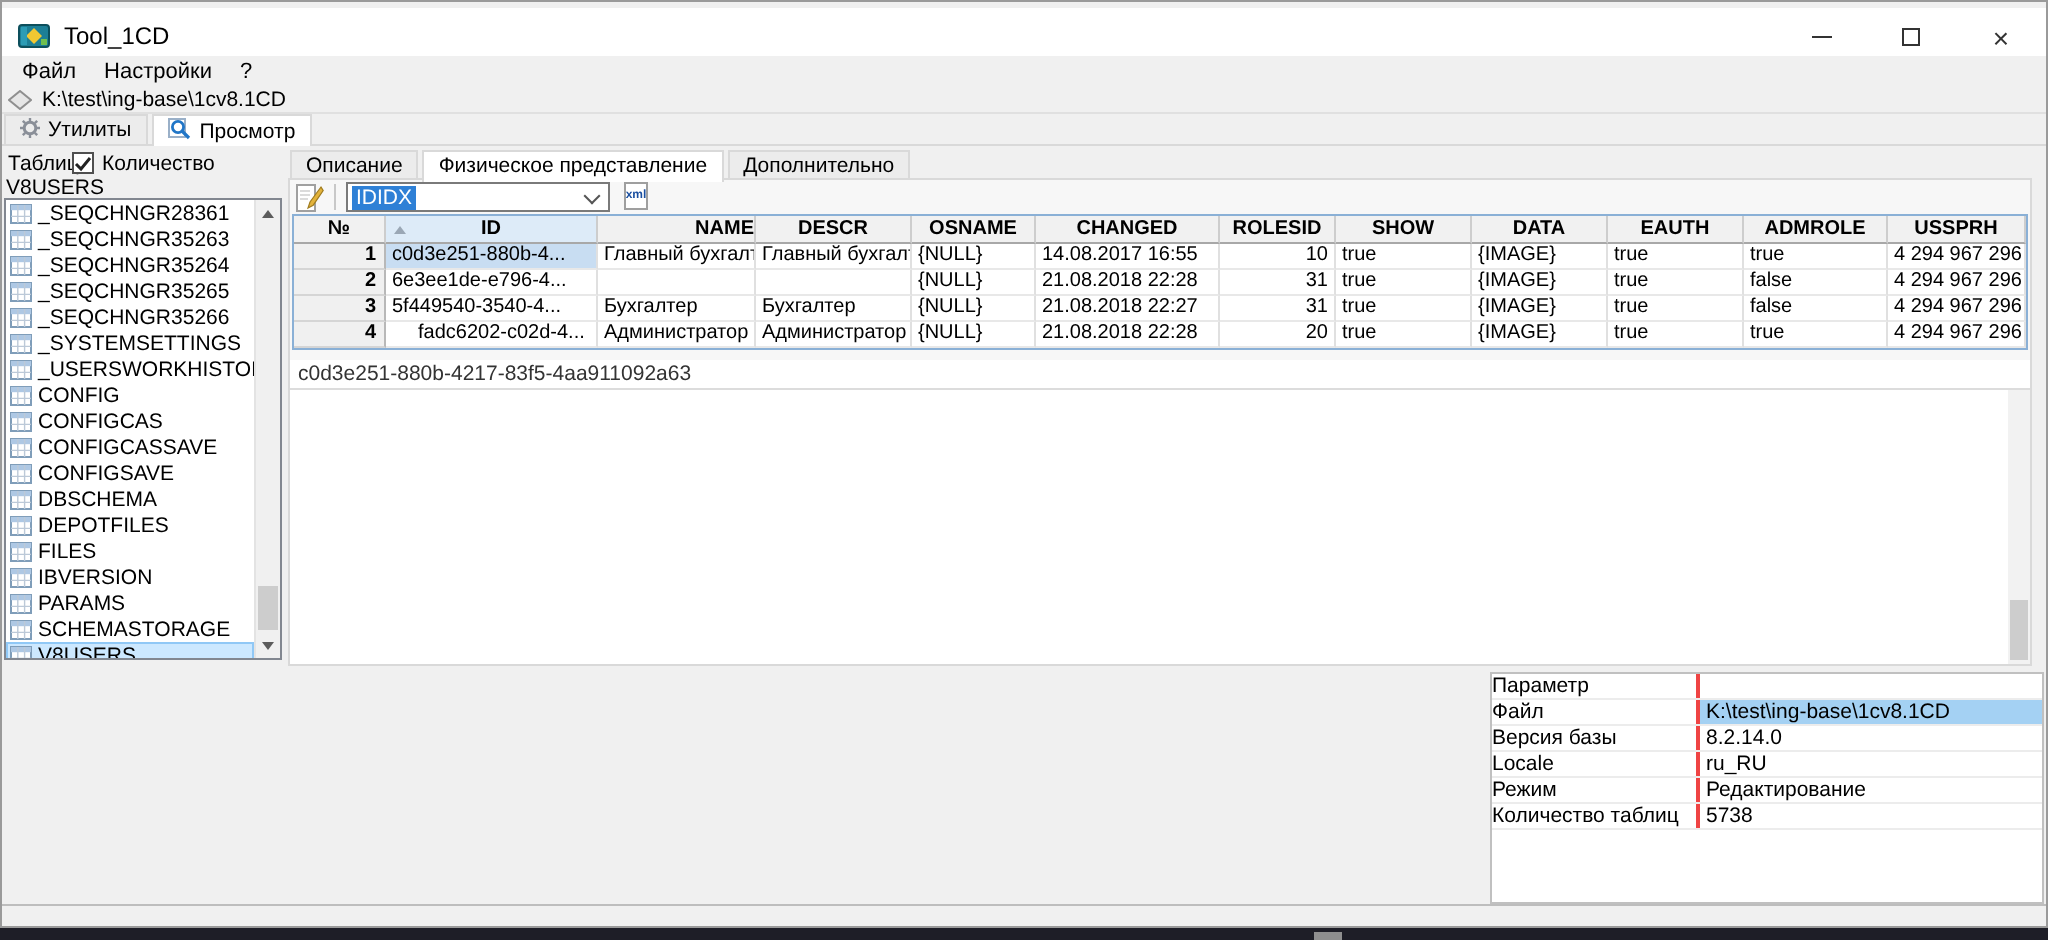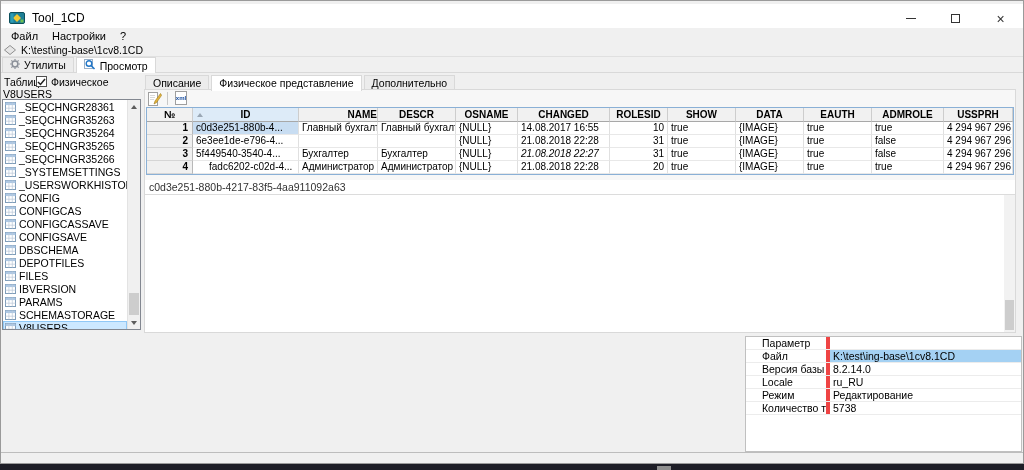--- a/index.html
+++ b/index.html
@@ -82,21 +82,21 @@
   .log-panel{position:absolute;left:2px;top:336px;width:740px;height:116px;background:#fff;border:1px solid #b4b4b4;display:flex;flex-direction:column}
   .log-head{height:16px;background:#efefef;border-bottom:1px solid #d9d9d9;display:flex;align-items:center;gap:6px;padding-left:7px;font-size:10.5px;flex:none}
   .log-body{flex:1;background:#fff}
   .log-hscroll{height:14px;background:#f0f0f0;border-top:1px solid #e0e0e0;position:relative;flex:none}
   .hs-btn{position:absolute;top:0;width:12px;height:13px;display:flex;align-items:center;justify-content:center}
   .hs-thumb{position:absolute;left:13px;top:1px;height:11px;width:352px;background:#cdcdcd}
 
   .vsplit{position:absolute;left:742px;top:336px;width:3px;height:116px;background:#f0f0f0}
   .params-panel{position:absolute;left:745px;top:336px;width:277px;height:116px;background:#fff;border:1px solid #c0c0c0;font-size:10.5px;overflow:hidden}
   .p-row{display:flex;height:13px;border-bottom:1px solid #ececec}
-  .p-key{width:84px;padding:0 16px;border-right:4px solid #ef4444;display:flex;align-items:center;white-space:nowrap;overflow:hidden;flex:none}
+  .p-key{width:104px;padding:0 0;border-right:2px solid #ef4444;display:flex;align-items:center;white-space:nowrap;overflow:hidden;flex:none}
   .p-val{flex:1;padding:0 3px;display:flex;align-items:center;white-space:nowrap;overflow:hidden}
   .p-val.hl{background:#a4d1f3}
 
   .status-strip{position:absolute;left:0;top:452px;width:1024px;height:12px;background:#f0f0f0;border-top:1px solid #bdbdbd}
   .taskbar{position:absolute;left:0;top:464px;width:1024px;height:6px;background:#1e1e27}
   .task-notch{position:absolute;left:657px;top:466px;width:14px;height:4px;background:#8f8f8f}
   .win-border{position:absolute;left:0;top:0;width:1024px;height:464px;border:1px solid #9a9a9a;pointer-events:none}
 </style>
 </head>
 <body>
@@ -158,21 +158,21 @@
       <span>Просмотр</span>
     </div>
   </div>
 
   <span class="tables-label">Таблицы</span>
   <span class="sort-box">
     <svg width="9" height="8" viewBox="0 0 9 8">
         <polyline points="1,4 3.5,6.5 8,1" fill="none" stroke="#222" stroke-width="1.5"></polyline>
       </svg>
   </span>
-  <span class="sort-label">Физическое</span>
+  <span class="sort-label">Количество</span>
   <span class="current-table">V8USERS</span>
 
   <div class="tables-list">
     <div class="list-inner" id="tables-list-inner">
         <div class="list-item">
           <span class="li-icon">
             <svg width="11" height="10" viewBox="0 0 11 10">
               <rect x="0.5" y="0.5" width="10" height="9" fill="#fff" stroke="#7f9db9"></rect>
               <rect x="0.5" y="0.5" width="10" height="2.6" fill="#aec8e4"></rect>
               <path d="M3.9 0.5V9.5 M7.3 0.5V9.5 M0.5 6.2H10.5" stroke="#bcc9d8" stroke-width="0.7" fill="none"></path>
@@ -377,20 +377,24 @@
   <div class="main-panel">
     <div class="mtoolbar">
       <span class="tbtn">
         <svg width="14" height="14" viewBox="0 0 14 14">
             <rect x="0.5" y="0.5" width="9" height="13" fill="#fff" stroke="#a0a0a0"></rect>
             <path d="M2 3.5H7 M2 5.5H7 M2 7.5H6" stroke="#cfcfcf" stroke-width="0.8"></path>
             <path d="M12.5 1.5 L7 9 L6 12 L8.6 10.6 L13.6 3.3 Z" fill="#e3b33c" stroke="#a07c1f" stroke-width="0.6"></path>
           </svg>
       </span>
       <span class="tool-sep"></span>
+      <div class="combo">
+        <span class="combo-val">IDIDX</span>
+        <span class="chev"></span>
+      </div>
       <span class="tbtn xml-btn">
         <span class="xml-page"></span>
         <span class="xml-text">xml</span>
       </span>
     </div>
 
     <div class="grid">
       <div class="gh-row" id="grid-head">
           <div class="gh" style="width: 46px;">
             <span>№</span>
@@ -458,21 +462,21 @@
             <div class="gc" style="width: 68px;">true</div>
             <div class="gc" style="width: 72px;">false</div>
             <div class="gc right" style="width: 69px;">4 294 967 296</div>
           </div>
           <div class="gr">
             <div class="gc rowhead" style="width: 46px;">3</div>
             <div class="gc" style="width: 106px;">5f449540-3540-4...</div>
             <div class="gc" style="width: 79px;">Бухгалтер</div>
             <div class="gc" style="width: 78px;">Бухгалтер</div>
             <div class="gc" style="width: 62px;">{NULL}</div>
-            <div class="gc" style="width: 92px; font-style: italic;">21.08.2018 22:27</div>
+            <div class="gc" style="width: 92px;">21.08.2018 22:27</div>
             <div class="gc right" style="width: 58px;">31</div>
             <div class="gc" style="width: 68px;">true</div>
             <div class="gc" style="width: 68px;">{IMAGE}</div>
             <div class="gc" style="width: 68px;">true</div>
             <div class="gc" style="width: 72px;">false</div>
             <div class="gc right" style="width: 69px;">4 294 967 296</div>
           </div>
           <div class="gr">
             <div class="gc rowhead" style="width: 46px;">4</div>
             <div class="gc" style="width: 106px; padding-left: 16px;">fadc6202-c02d-4...</div>

